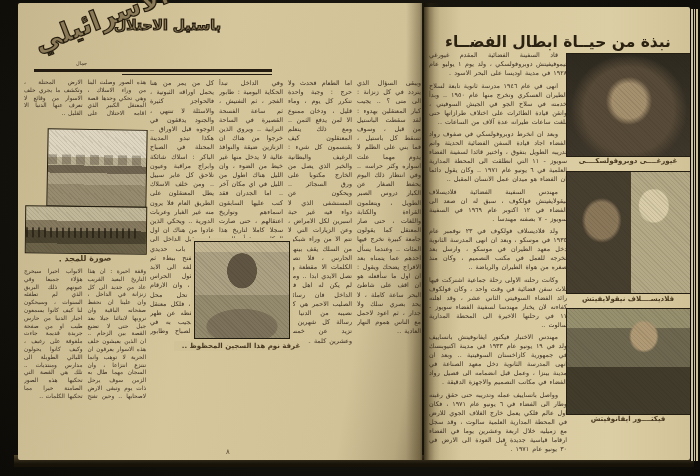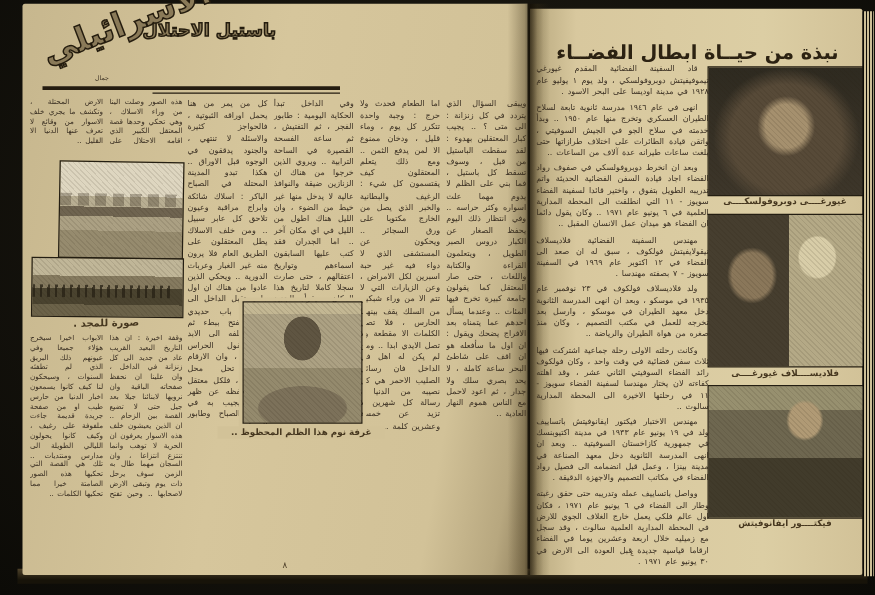--- a/index.html
+++ b/index.html
@@ -118,21 +118,21 @@
   <div class="cap" style="left:7px;top:251px;width:120px;font-size:8px;transform:rotate(-1deg);">صورة للمجد .</div>
 
   <div class="bodytxt mini" style="left:6px;top:265px;width:122px;height:184px;">وقفة اخيرة : ان هذا التاريخ البعيد القريب عاد من جديد الى كل زنزانة في الداخل ، وان علينا ان نحفظ صفحاته الباقية وان نرويها لابنائنا جيلا بعد جيل حتى لا تضيع القصة بين الزحام .. ان الذين يعيشون خلف هذه الاسوار يعرفون ان الحرية لا توهب وانما تنتزع انتزاعا ، وان السجان مهما طال به الزمن سوف يرحل ذات يوم وتبقى الارض لاصحابها .. وحين تفتح الابواب اخيرا سيخرج هؤلاء جميعا وفي عيونهم ذلك البريق الذي لم تطفئه السنوات ، وسيحكون لنا كيف كانوا يسمعون اخبار الدنيا من حارس طيب او من صفحة جريدة قديمة جاءت ملفوفة على رغيف ، وكيف كانوا يحولون الليالي الطويلة الى مدارس ومنتديات .. تلك هي القصة التي تحكيها هذه الصور الصامتة خيرا مما تحكيها الكلمات ..</div>
 
   <div class="bodytxt" style="left:132px;top:76px;width:64px;height:372px;">كل من يمر من هنا يحمل اوراقه الثبوتية ، فالحواجز كثيرة والاسئلة لا تنتهي ، والجنود يدققون في الوجوه قبل الاوراق .. هكذا تبدو المدينة المحتلة في الصباح الباكر : اسلاك شائكة وابراج مراقبة وعيون تلاحق كل عابر سبيل .. ومن خلف الاسلاك يطل المعتقلون على الطريق العام فلا يرون منه غير الغبار وعربات الدورية .. ويحكي الذين عادوا من هناك ان اول ما يستقبل الداخل الى المعتقل باب حديدي ضخم يفتح ببطء ثم يغلق خلفه الى الابد كما يقول الحراس مازحين ، وان الارقام هناك تحل محل الاسماء ، فلكل معتقل رقم يحفظه عن ظهر قلب ويجيب به في طابور الصباح وطابور المساء ..</div>
   <div class="bodytxt" style="left:201px;top:76px;width:64px;height:372px;">وفي الداخل تبدأ الحكاية اليومية : طابور الفجر ، ثم التفتيش ، ثم ساعة الفسحة القصيرة في الساحة الترابية .. ويروي الذين خرجوا من هناك ان الزنازين ضيقة والنوافذ عالية لا يدخل منها غير خيط من الضوء ، وان الليل هناك اطول من الليل في اي مكان آخر .. اما الجدران فقد كتب عليها السابقون اسماءهم وتواريخ اعتقالهم ، حتى صارت سجلا كاملا لتاريخ هذا المكان ، يقرأه الجديد في ليلته الاولى فيعرف انه ليس وحده ، وان قافلة طويلة مرت من هنا قبل ان يصل .. وفي الزاوية ابريق ماء وبطانيتان ، هذا كل اثاث الزنزانة ، ومع ذلك يصنع المعتقلون من لا شيء حياة كاملة ..</div>
   <div class="bodytxt" style="left:270px;top:76px;width:64px;height:372px;">اما الطعام فحدث ولا حرج : وجبة واحدة تتكرر كل يوم ، وماء قليل ، ودخان ممنوع الا لمن يدفع الثمن .. ومع ذلك يتعلم المعتقلون كيف يقتسمون كل شيء : الرغيف والبطانية والخبر الذي يصل من الخارج مكتوبا على ورق السجائر .. ويحكون عن المستشفى الذي لا دواء فيه غير حبة اسبرين لكل الامراض ، وعن الزيارات التي لا تتم الا من وراء شبكين من السلك يقف بينهما الحارس ، فلا تصل الكلمات الا مقطعة ولا تصل الايدي ابدا .. ومن لم يكن له اهل في الداخل فان رسائل الصليب الاحمر هي كل نصيبه من الدنيا ، رسالة كل شهرين لا تزيد عن خمسة وعشرين كلمة ..</div>
   <div class="bodytxt" style="left:339px;top:76px;width:64px;height:372px;">ويبقى السؤال الذي يتردد في كل زنزانة : الى متى ؟ .. يجيب كبار المعتقلين بهدوء : لقد سقطت الباستيل من قبل ، وسوف تسقط كل باستيل ، فما بني على الظلم لا يدوم مهما علت اسواره وكثر حراسه .. وفي انتظار ذلك اليوم يحفظ الصغار عن الكبار دروس الصبر الطويل ، ويتعلمون القراءة والكتابة واللغات ، حتى صار المعتقل كما يقولون جامعة كبيرة تخرج فيها المئات .. وعندما يسأل احدهم عما يتمناه بعد الافراج يضحك ويقول : ان اول ما سأفعله هو ان اقف على شاطئ البحر ساعة كاملة ، لا يحد بصري سلك ولا جدار ، ثم اعود لاحمل مع الناس هموم النهار العادية ..</div>
 
   <div class="photo" id="portrait-left"></div>
-  <div class="cap" id="portrait-left-cap">غرفة نوم هذا الظلم المحظوظ ..</div>
+  <div class="cap" id="portrait-left-cap">غرفة نوم هذا السجين المحظوظ ..</div>
 
   <div class="pagenum" style="left:208px;top:445px;">٨</div>
 </div>
 
 <div class="page" id="right-page">
 
   <div id="rp-headline">نبذة من حيــاة ابطال الفضــاء</div>
 
   <div id="rp-text">
     <p>قاد السفينة الفضائية المقدم غيورغي تيموفيفيتش دوبروفولسكي ، ولد يوم ١ يوليو عام ١٩٢٨ في مدينة اوديسا على البحر الاسود .</p>
@@ -142,21 +142,21 @@
     <p>ولد فلاديسلاف فولكوف في ٢٣ نوفمبر عام ١٩٣٥ في موسكو ، وبعد ان انهى المدرسة الثانوية دخل معهد الطيران في موسكو ، وارسل بعد تخرجه للعمل في مكتب التصميم ، وكان منذ صغره من هواة الطيران والرياضة ..</p>
     <p>وكانت رحلته الاولى رحلة جماعية اشتركت فيها ثلاث سفن فضائية في وقت واحد ، وكان فولكوف رائد الفضاء السوفيتي الثاني عشر ، وقد اهلته كفاءته لان يختار مهندسا لسفينة الفضاء سويوز - ١١ في رحلتها الاخيرة الى المحطة المدارية سالوت ..</p>
     <p>مهندس الاختبار فيكتور ايفانوفيتش باتساييف ولد في ١٩ يونيو عام ١٩٣٣ في مدينة اكتيوبنسك في جمهورية كازاخستان السوفيتية .. وبعد ان انهى المدرسة الثانوية دخل معهد الصناعة في مدينة بينزا ، وعمل قبل انضمامه الى فصيل رواد الفضاء في مكاتب التصميم والاجهزة الدقيقة .</p>
     <p>وواصل باتساييف عمله وتدريبه حتى حقق رغبته وطار الى الفضاء في ٦ يونيو عام ١٩٧١ ، فكان اول عالم فلكي يعمل خارج الغلاف الجوي للارض في المحطة المدارية العلمية سالوت ، وقد سجل مع زميليه خلال اربعة وعشرين يوما في الفضاء ارقاما قياسية جديدة قبل العودة الى الارض في ٣٠ يونيو عام ١٩٧١ .</p>
   </div>
 
   <div class="photo" id="photo-cosmo1"></div>
   <div class="cap" style="left:142px;top:150px;width:124px;text-align:center;">غيورغــــى دوبروفولسكــــى</div>
 
   <div class="photo" id="photo-cosmo2"></div>
-  <div class="cap" style="left:142px;top:288px;width:124px;">فلاديســــلاف غيورغــــى</div>
+  <div class="cap" style="left:142px;top:288px;width:124px;">فلاديســــلاف نيقولايفيتش</div>
 
   <div class="photo" id="photo-cosmo3"></div>
   <div class="cap" style="left:142px;top:408px;width:124px;">فيكتــــور ايفانوفيتش</div>
 
   <div class="pagenum" style="left:80px;top:433px;font-size:6px;">٤</div>
 </div>
 
 <div id="gutter"></div>
 <div id="page-stack"></div>
 

